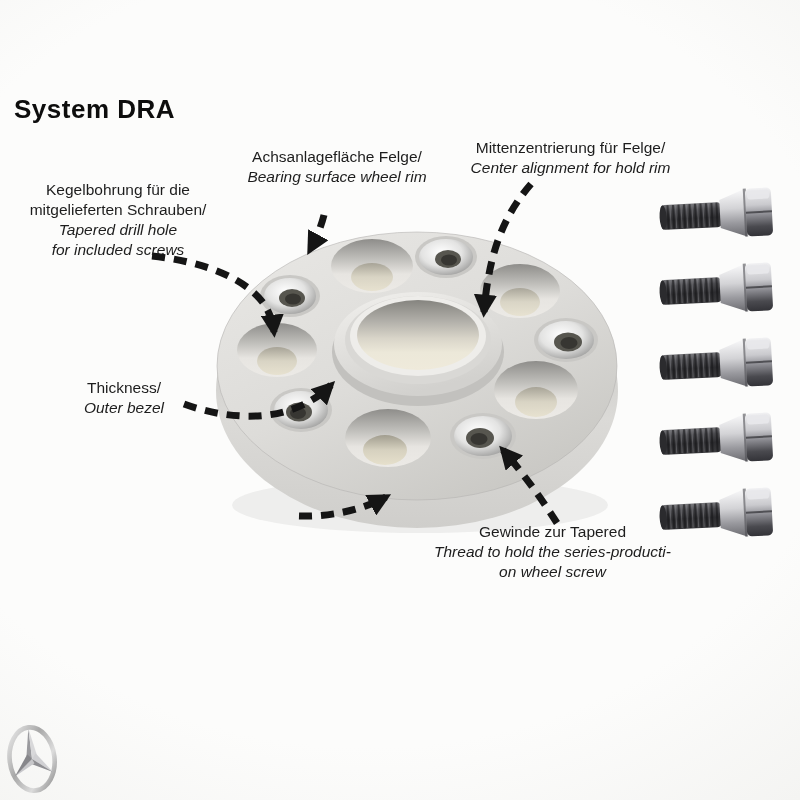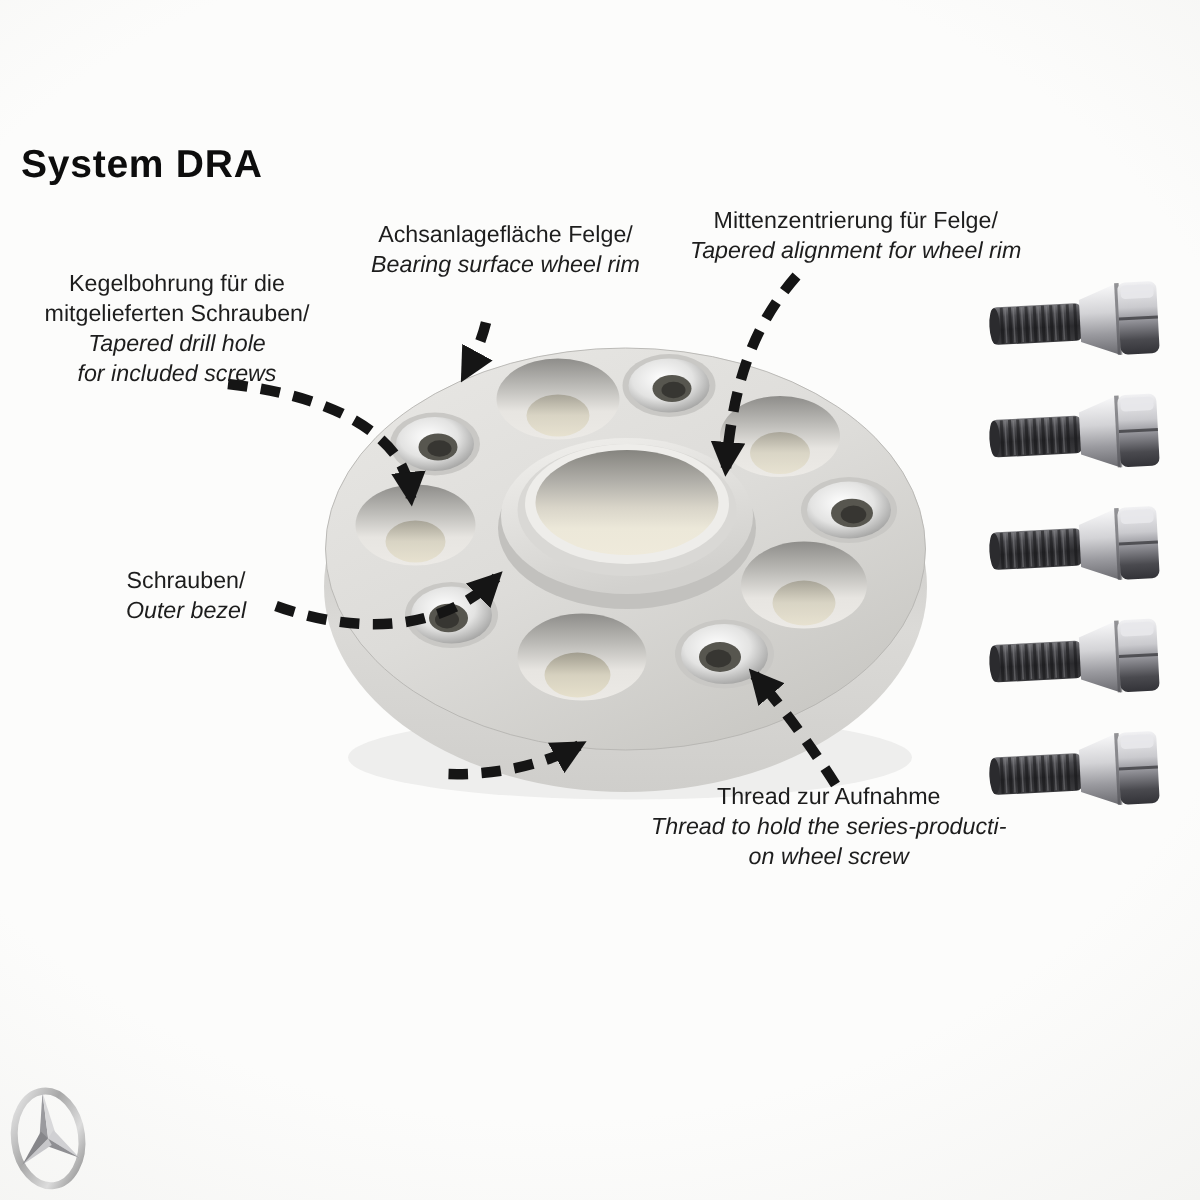--- a/index.html
+++ b/index.html
@@ -195,31 +195,31 @@
     <span class="en">for included screws</span>
   </div>
 
   <div class="ann ann-achsanlage">
     <span class="de">Achsanlagefläche Felge/</span>
     <span class="en">Bearing surface wheel rim</span>
   </div>
 
   <div class="ann ann-mitten">
     <span class="de">Mittenzentrierung für Felge/</span>
-    <span class="en">Tapered alignment for wheel rim</span>
+    <span class="en">Center alignment for hold rim</span>
   </div>
 
   <div class="ann ann-aussenfase">
-    <span class="de">Schrauben/</span>
+    <span class="de">Thickness/</span>
     <span class="en">Outer bezel</span>
   </div>
 
 
   <div class="ann ann-gewinde">
-    <span class="de">Thread zur Aufnahme</span>
+    <span class="de">Gewinde zur Tapered</span>
     <span class="en">Thread to hold the series-producti-</span>
     <span class="en">on wheel screw</span>
   </div>
 
   <svg class="bolt" style="top:187px" viewBox="0 0 124 54">
     <g transform="rotate(-3 62 27)">
       <rect x="3" y="15" width="60" height="25" rx="4" fill="url(#gradShaft)"></rect>
       <ellipse cx="5" cy="27.5" rx="3.5" ry="12" fill="#2b2b2e"></ellipse>
       <g stroke="#141416" stroke-width="2" opacity="0.55">
         <line x1="10" y1="15.5" x2="10" y2="39.5"></line>

